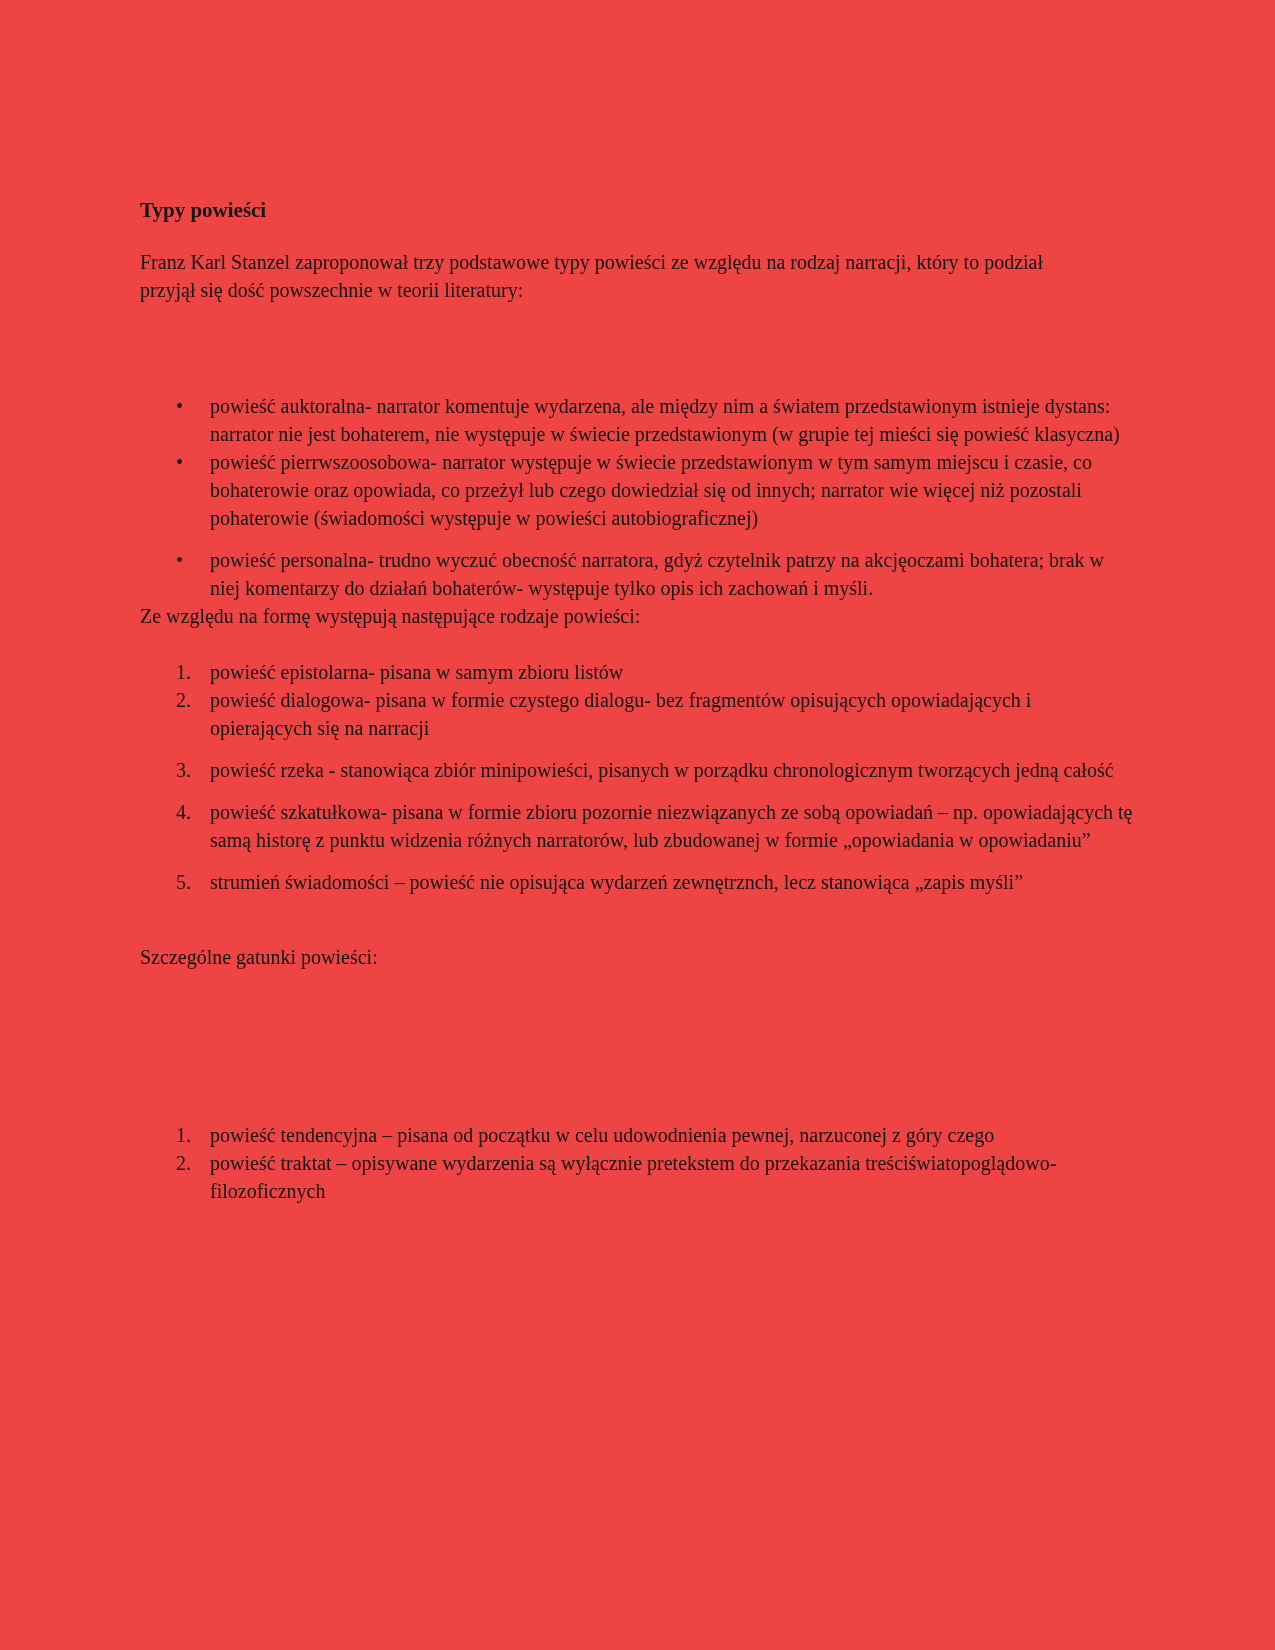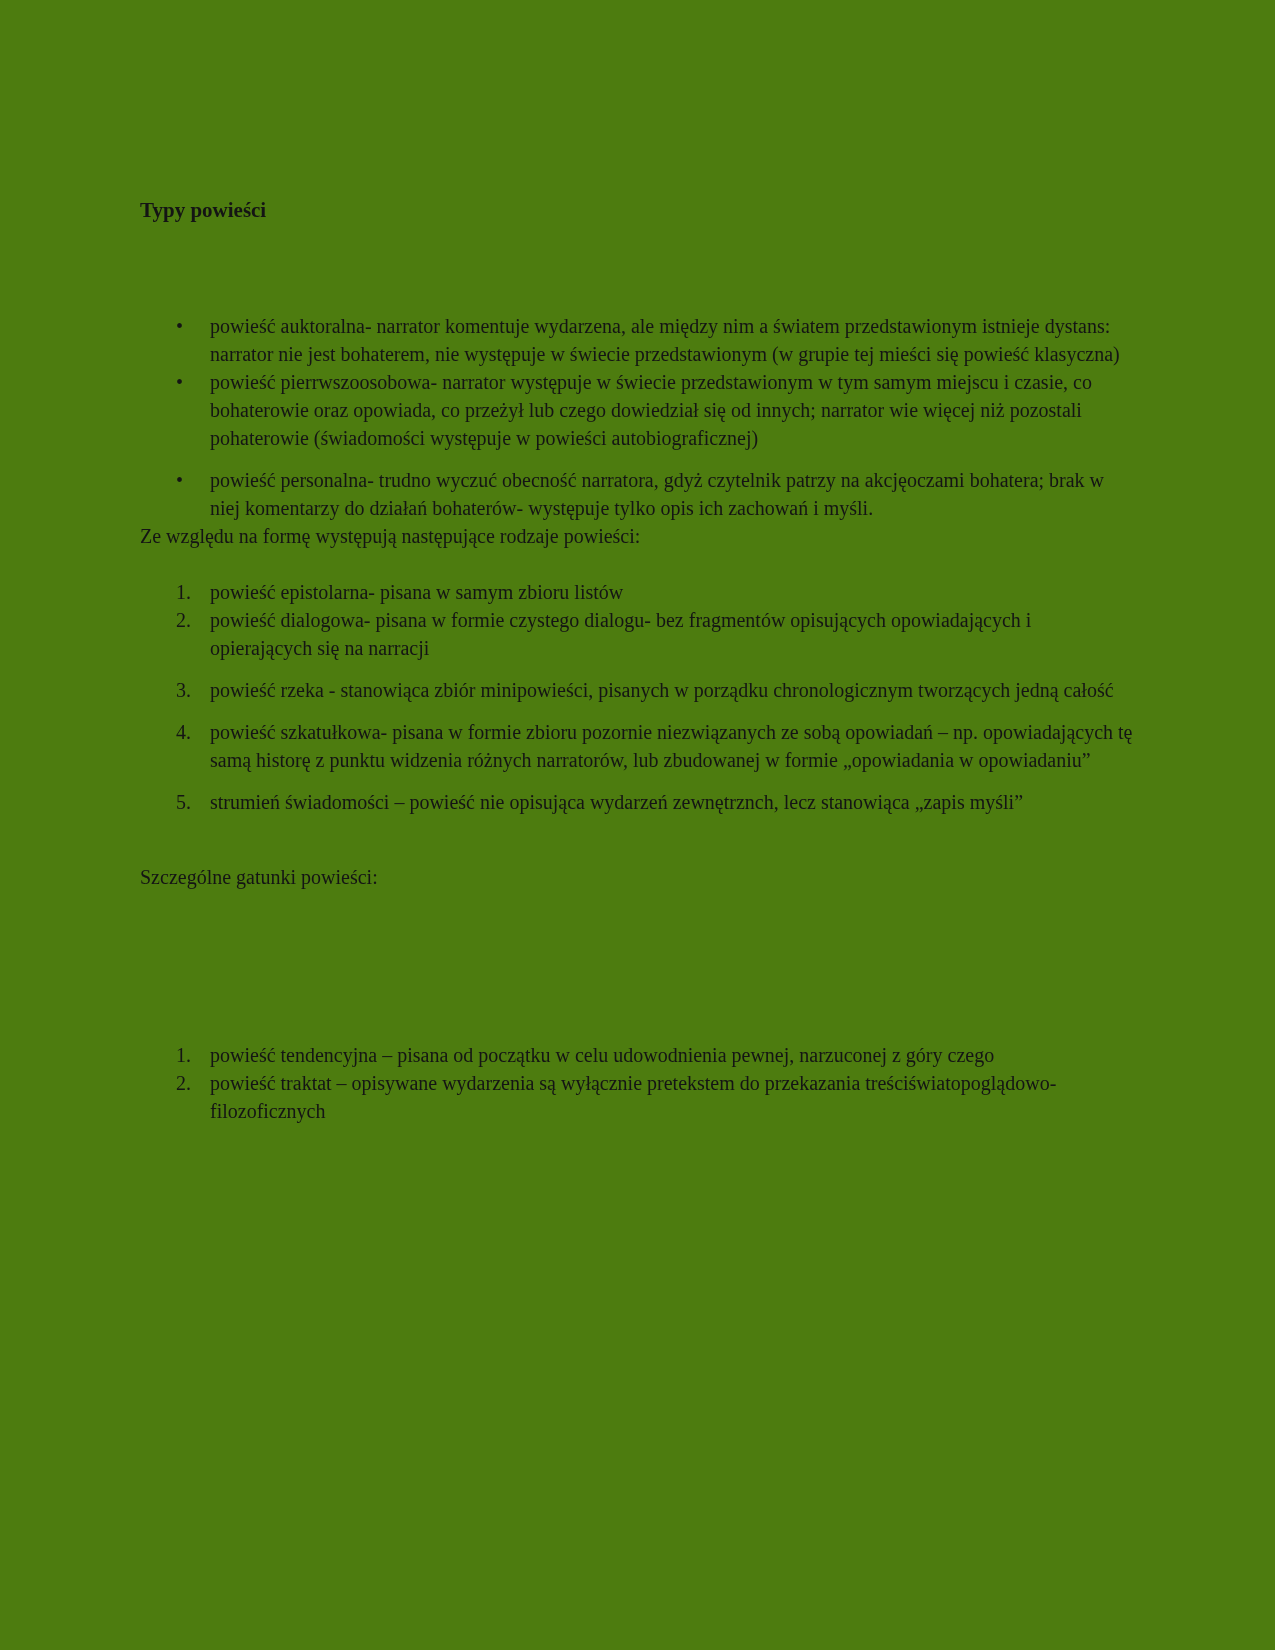--- a/index.html
+++ b/index.html
@@ -1,20 +1,20 @@
 <!DOCTYPE html>
 <html><head>
 <meta charset="utf-8">
 <style>
   html,body{margin:0;padding:0;background:#ffffff;}
   .page{
     position:relative;
     width:1275px;
     height:1650px;
-    background:#4d7c0f;
+    background:#ef4444;
     overflow:hidden;
     font-family:"Liberation Serif", serif;
     color:#141414;
   }
   .doc{
     position:absolute;
     left:140px;
     top:196px;
     width:995px;
     font-size:20px;
@@ -54,20 +54,21 @@
   }
 </style>
 </head>
 <body>
 
 <div class="page">
   <div class="doc">
 
     <h1 class="title">Typy powieści</h1>
 
+    <p class="intro">Franz Karl Stanzel zaproponował trzy podstawowe typy powieści ze względu na rodzaj narracji, który to podział przyjął się dość powszechnie w teorii literatury:</p>
 
     <div class="list list-types">
       <div class="li">
         <span class="marker">•</span>
         <span class="li-text">powieść auktoralna- narrator komentuje wydarzena, ale między nim a światem przedstawionym istnieje dystans: narrator nie jest bohaterem, nie występuje w świecie przedstawionym (w grupie tej mieści się powieść klasyczna)</span>
       </div>
       <div class="li">
         <span class="marker">•</span>
         <span class="li-text">powieść pierrwszoosobowa- narrator występuje w świecie przedstawionym w tym samym miejscu i czasie, co bohaterowie oraz opowiada, co przeżył lub czego dowiedział się od innych; narrator wie więcej niż pozostali pohaterowie (świadomości występuje w powieści autobiograficznej)</span>
       </div>

